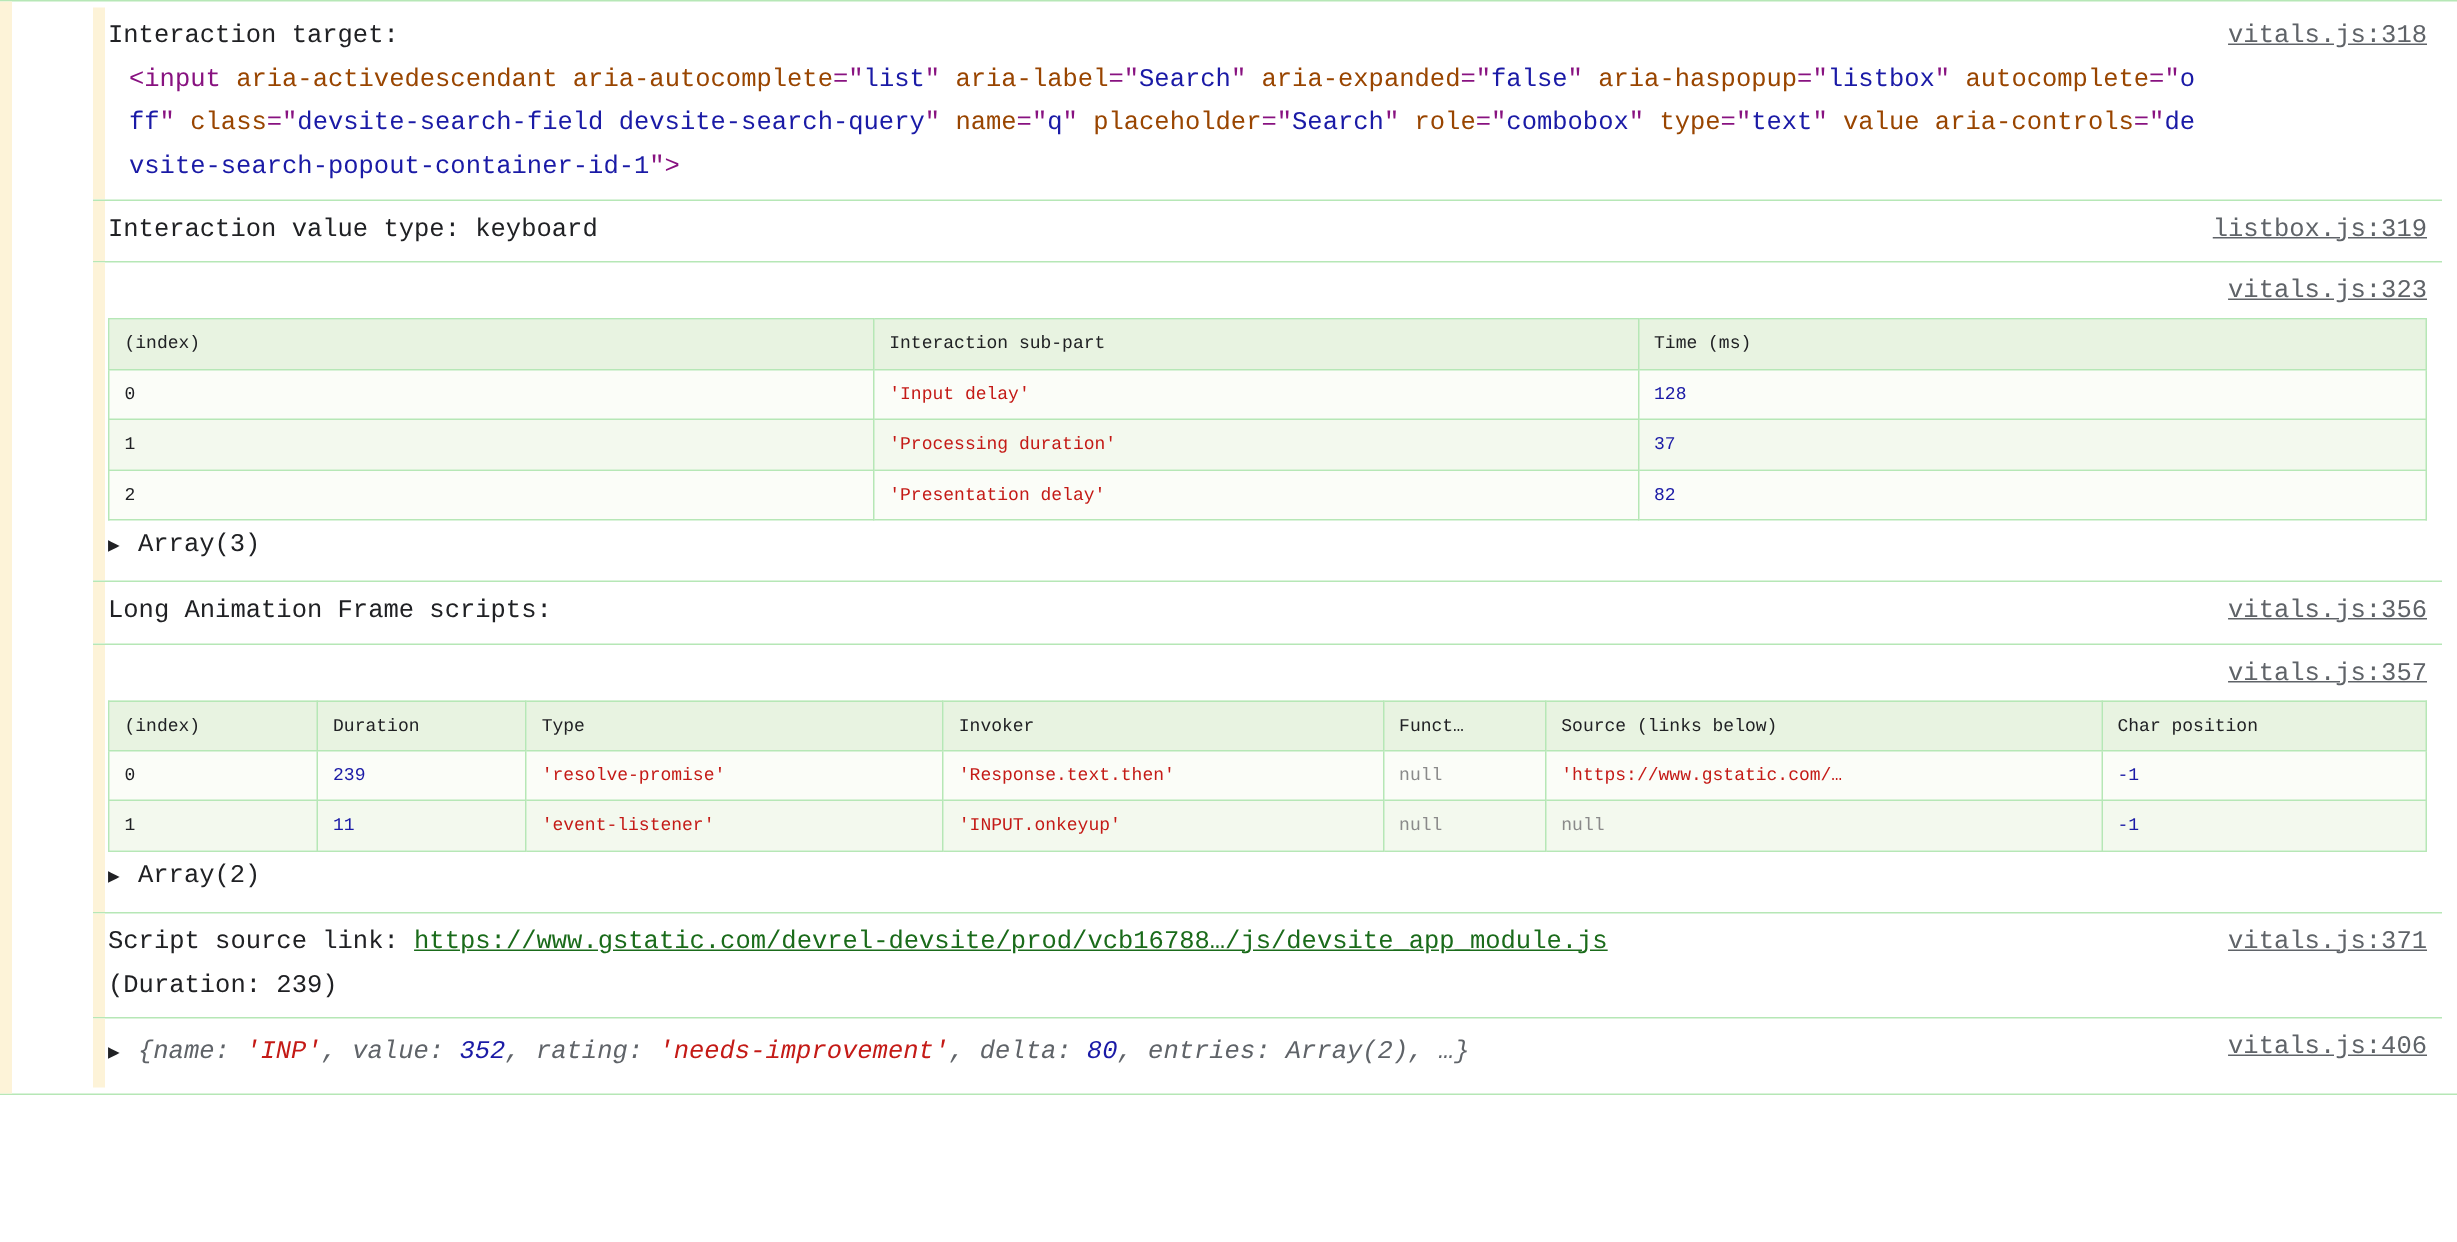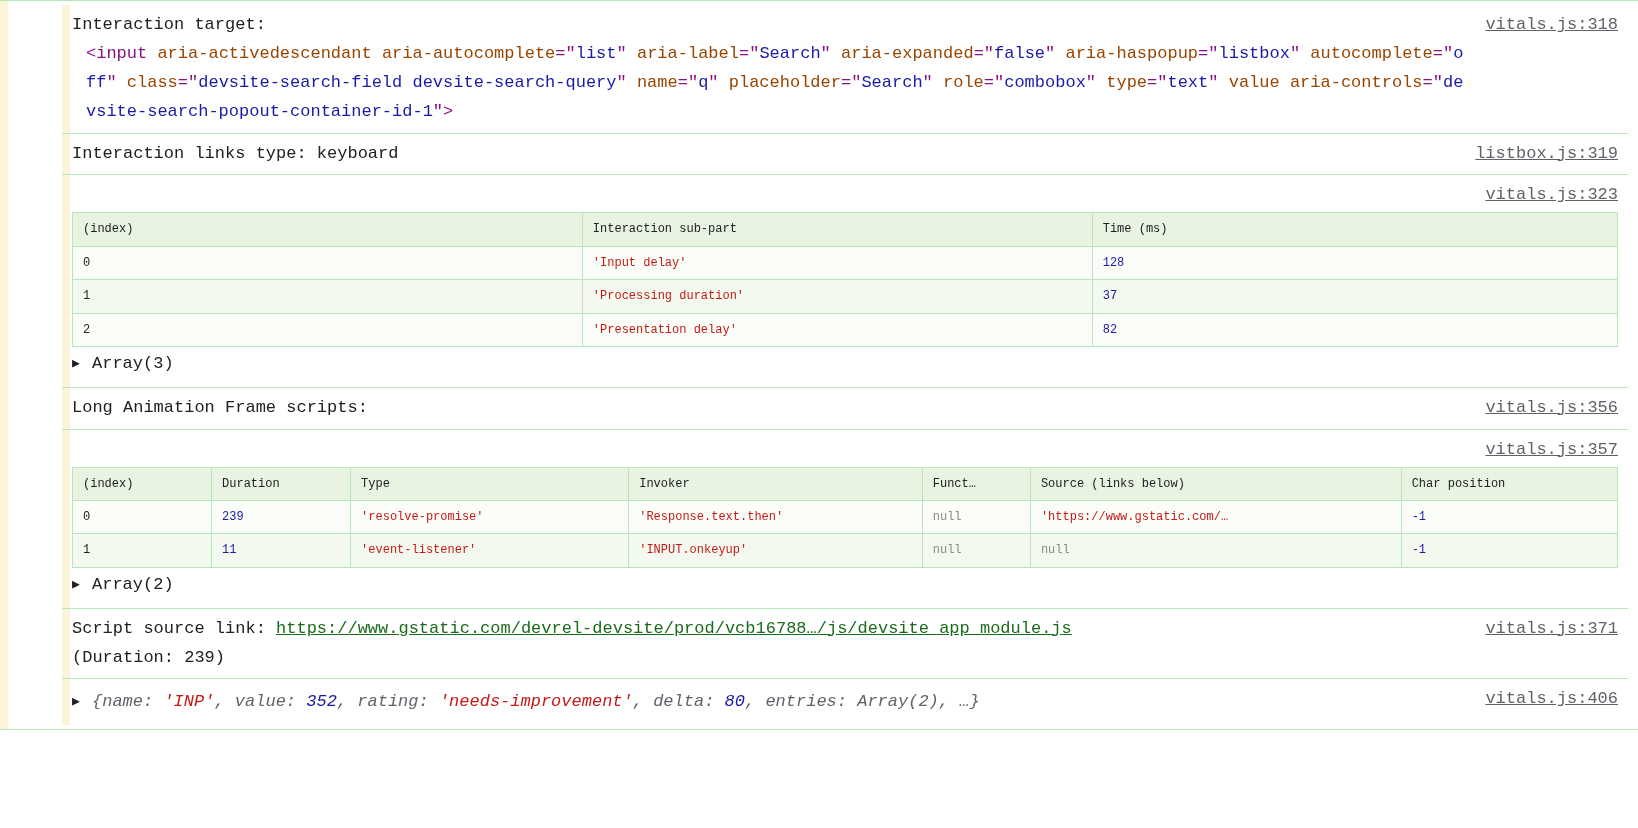--- a/index.html
+++ b/index.html
@@ -160,21 +160,21 @@
             <div>Interaction target:</div>
             <div class="html-dump" id="html-dump"><span class="tag-punct">&lt;input</span> <span class="attr-name">aria-activedescendant</span> <span class="attr-name">aria-autocomplete</span><span class="attr-eq">=</span><span class="tag-punct">"</span><span class="attr-val">list</span><span class="tag-punct">"</span> <span class="attr-name">aria-label</span><span class="attr-eq">=</span><span class="tag-punct">"</span><span class="attr-val">Search</span><span class="tag-punct">"</span> <span class="attr-name">aria-expanded</span><span class="attr-eq">=</span><span class="tag-punct">"</span><span class="attr-val">false</span><span class="tag-punct">"</span> <span class="attr-name">aria-haspopup</span><span class="attr-eq">=</span><span class="tag-punct">"</span><span class="attr-val">listbox</span><span class="tag-punct">"</span> <span class="attr-name">autocomplete</span><span class="attr-eq">=</span><span class="tag-punct">"</span><span class="attr-val">off</span><span class="tag-punct">"</span> <span class="attr-name">class</span><span class="attr-eq">=</span><span class="tag-punct">"</span><span class="attr-val">devsite-search-field devsite-search-query</span><span class="tag-punct">"</span> <span class="attr-name">name</span><span class="attr-eq">=</span><span class="tag-punct">"</span><span class="attr-val">q</span><span class="tag-punct">"</span> <span class="attr-name">placeholder</span><span class="attr-eq">=</span><span class="tag-punct">"</span><span class="attr-val">Search</span><span class="tag-punct">"</span> <span class="attr-name">role</span><span class="attr-eq">=</span><span class="tag-punct">"</span><span class="attr-val">combobox</span><span class="tag-punct">"</span> <span class="attr-name">type</span><span class="attr-eq">=</span><span class="tag-punct">"</span><span class="attr-val">text</span><span class="tag-punct">"</span> <span class="attr-name">value</span> <span class="attr-name">aria-controls</span><span class="attr-eq">=</span><span class="tag-punct">"</span><span class="attr-val">devsite-search-popout-container-id-1</span><span class="tag-punct">"</span><span class="tag-punct">&gt;</span></div>
           </div>
           <a class="source-link">vitals.js:318</a>
         </div>
       </div>
 
       <div class="log-entry">
         <div class="gutter"></div>
         <div class="entry-body">
-          <div class="entry-content">Interaction links type: keyboard</div>
+          <div class="entry-content">Interaction value type: keyboard</div>
           <a class="source-link">listbox.js:319</a>
         </div>
       </div>
 
       <div class="log-entry">
         <div class="gutter"></div>
         <div class="entry-body">
           <div class="entry-content" style="flex:0 0 auto;"></div>
           <a class="source-link">vitals.js:323</a>
         </div>

